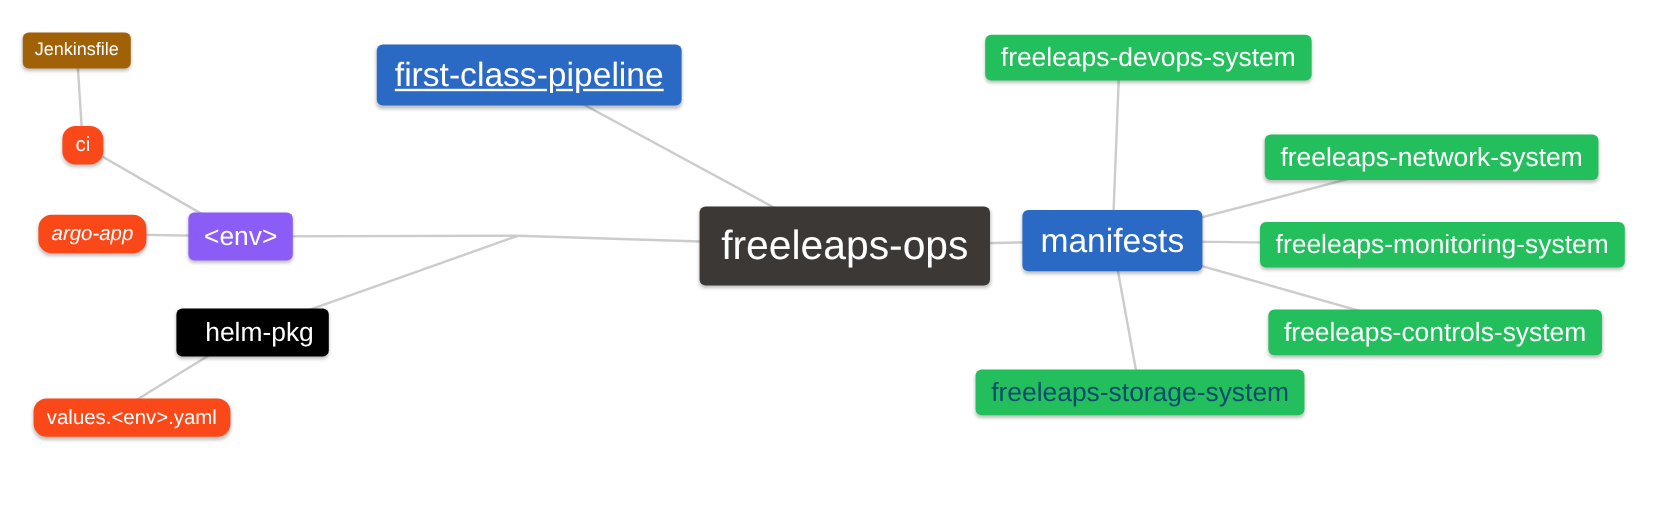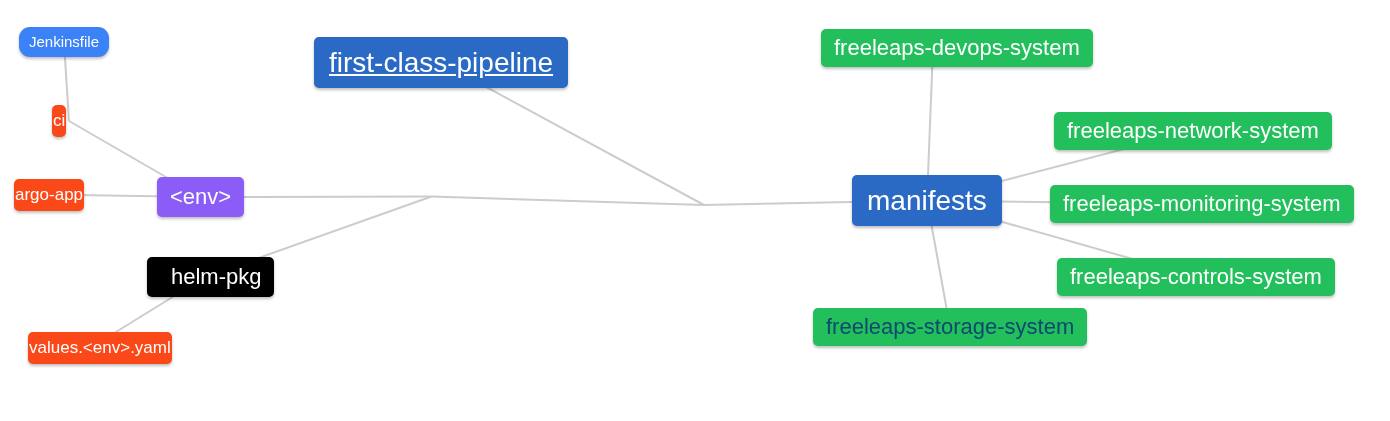--- a/index.html
+++ b/index.html
@@ -27,21 +27,21 @@
     position: absolute;
     z-index: 1;
     color: #ffffff;
     white-space: nowrap;
     border-radius: 5px;
     box-shadow: 0 2px 3px rgba(0,0,0,0.25);
     line-height: 1.18;
     cursor: default;
   }
   .t-xs   { font-size: 15px; padding: 6px 10px; }
-  .t-sm   { font-size: 17px; padding: 6px 1px; }
+  .t-sm   { font-size: 17px; padding: 6px 11px; border-radius: 11px; }
   .t-md   { font-size: 22px; padding: 7px 13px; }
   .t-sys  { font-size: 22px; padding: 6px 13px; }
   .t-lg   { font-size: 28px; padding: 9px 15px; }
   .t-root { font-size: 34px; padding: 13px 18px; }
 </style>
 </head>
 <body>
 
 <div id="canvas">
 
@@ -55,35 +55,36 @@
       <line x1="431.5" y1="196.5" x2="704" y2="205" stroke="#cccccc" stroke-width="2"></line>
       <line x1="441" y1="62.5" x2="704" y2="205" stroke="#cccccc" stroke-width="2"></line>
       <line x1="927" y1="200.5" x2="704" y2="205" stroke="#cccccc" stroke-width="2"></line>
       <line x1="933" y1="48" x2="927" y2="200.5" stroke="#cccccc" stroke-width="2"></line>
       <line x1="1193" y1="131" x2="927" y2="200.5" stroke="#cccccc" stroke-width="2"></line>
       <line x1="1202" y1="204" x2="927" y2="200.5" stroke="#cccccc" stroke-width="2"></line>
       <line x1="1196" y1="277" x2="927" y2="200.5" stroke="#cccccc" stroke-width="2"></line>
       <line x1="950" y1="327" x2="927" y2="200.5" stroke="#cccccc" stroke-width="2"></line>
     </svg>
 
-  <div class="node t-xs" style="left: 19px; top: 27px; background-color: #3b82f6; color: rgb(255, 255, 255); border-radius: 11px;">Jenkinsfile</div>
+  <div class="node t-xs" style="left: 19px; top: 27px; background-color: #a16207; color: rgb(255, 255, 255);">Jenkinsfile</div>
 
   <div class="node t-sm" style="left: 52px; top: 105px; background-color: rgb(250, 72, 24); color: rgb(255, 255, 255);">ci</div>
 
-  <div class="node t-sm" style="left: 14px; top: 179px; background-color: rgb(250, 72, 24); color: rgb(255, 255, 255);">argo-app</div>
+  <div class="node t-sm" style="left: 32px; top: 179px; background-color: rgb(250, 72, 24); color: rgb(255, 255, 255); font-style: italic;">argo-app</div>
 
   <div class="node t-md" style="left: 157px; top: 177px; background-color: #8b5cf6; color: rgb(255, 255, 255);">&lt;env&gt;</div>
 
   <div class="node t-md" style="left: 147px; top: 257px; background-color: #000000; color: rgb(255, 255, 255); padding-left: 24px;">helm-pkg</div>
 
   <div class="node t-sm" style="left: 8px; top: 332px; background-color: rgb(250, 72, 24); color: rgb(255, 255, 255); margin-left: 20px;">values.&lt;env&gt;.yaml</div>
 
   <div class="node t-lg" style="left: 314px; top: 37px; background-color: rgb(42, 105, 196); color: rgb(255, 255, 255); text-decoration: underline;">first-class-pipeline</div>
 
 
+  <div class="node t-root" style="left: 583px; top: 172px; background-color: rgb(59, 56, 54); color: rgb(255, 255, 255);">freeleaps-ops</div>
 
   <div class="node t-lg" style="left: 852px; top: 175px; background-color: rgb(42, 105, 196); color: rgb(255, 255, 255);">manifests</div>
 
   <div class="node t-sys" style="left: 797px; top: 29px; background-color: rgb(35, 191, 92); color: rgb(255, 255, 255); margin-left: 24px;">freeleaps-devops-system</div>
 
   <div class="node t-sys" style="left: 1054px; top: 112px; background-color: rgb(35, 191, 92); color: rgb(255, 255, 255);">freeleaps-network-system</div>
 
   <div class="node t-sys" style="left: 1057px; top: 258px; background-color: rgb(35, 191, 92); color: rgb(255, 255, 255);">freeleaps-controls-system</div>
 
   <div class="node t-sys" style="left: 1050px; top: 185px; background-color: rgb(35, 191, 92); color: rgb(255, 255, 255);">freeleaps-monitoring-system</div>

